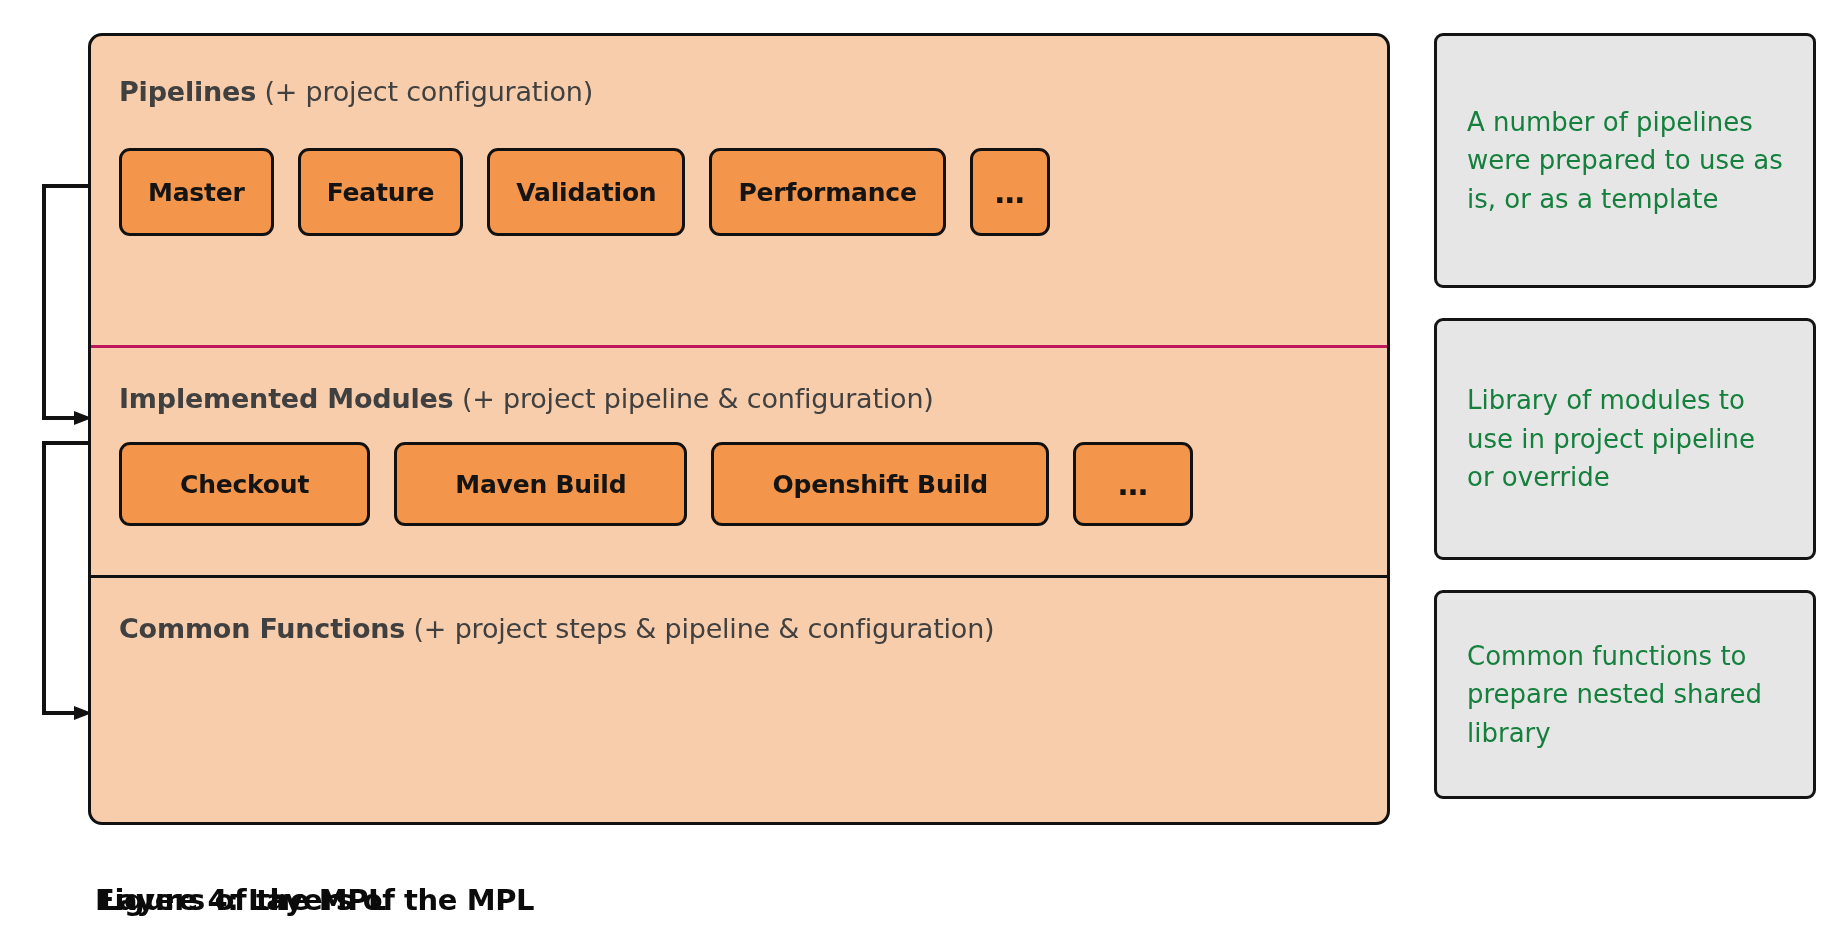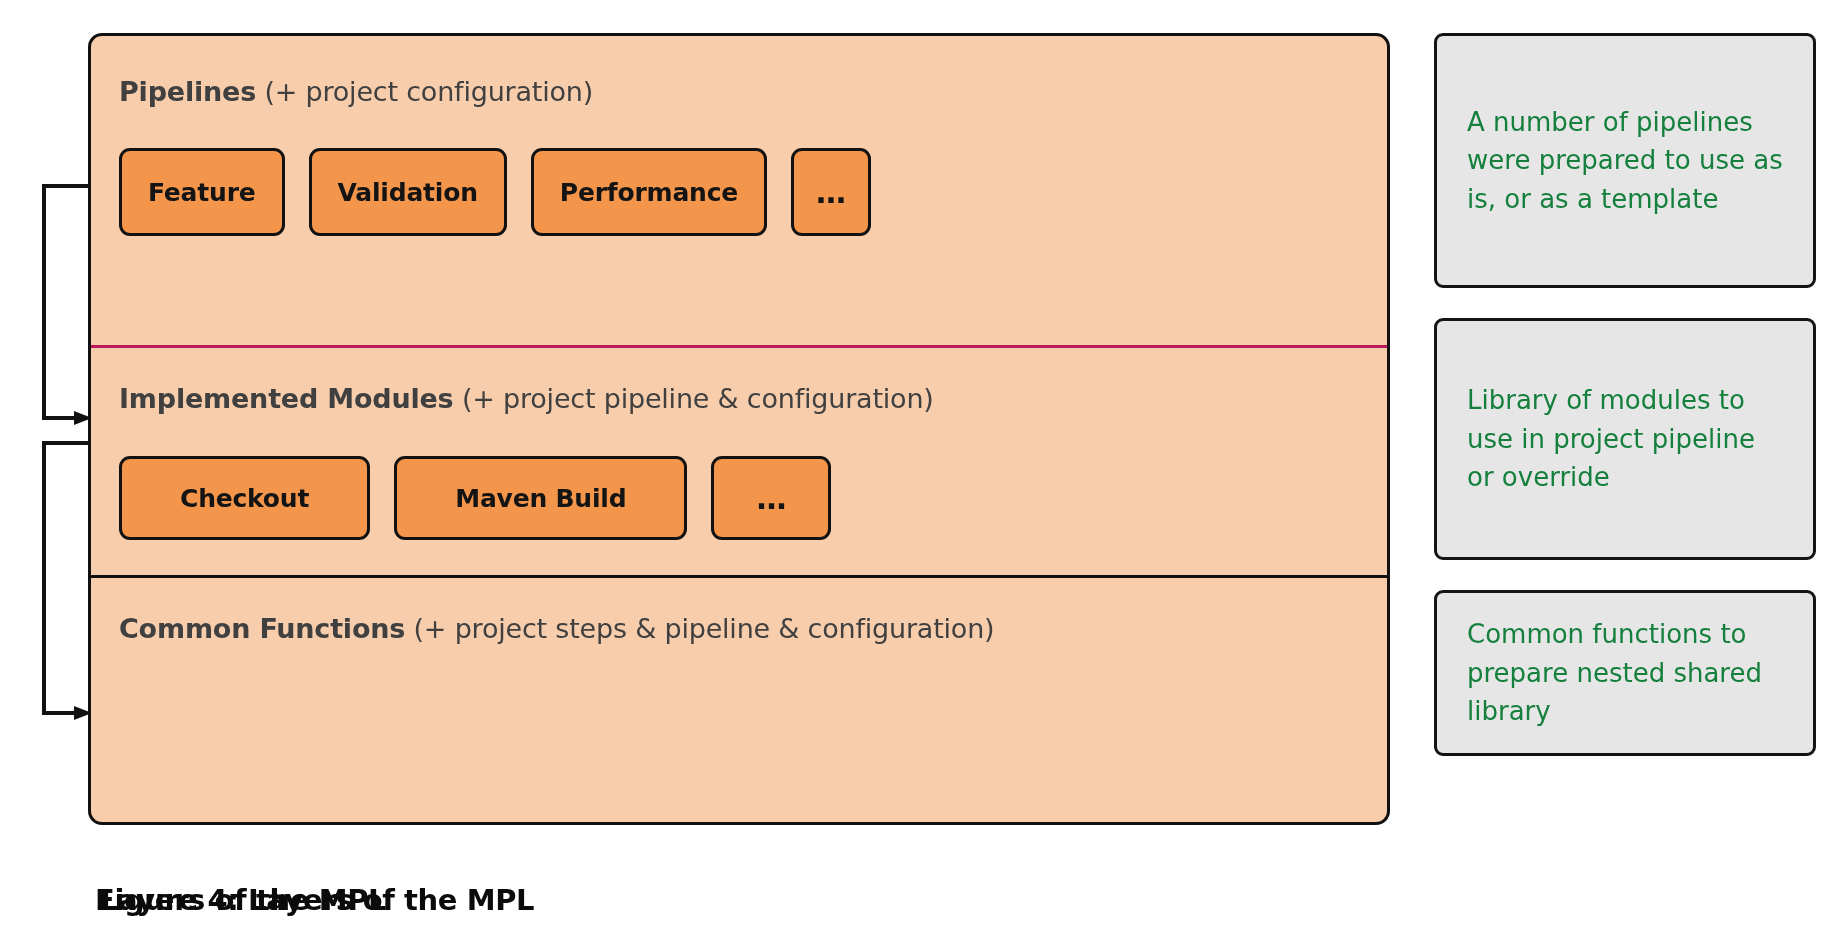--- a/index.html
+++ b/index.html
@@ -58,21 +58,21 @@
   }
 
   .chip-row {
     position: absolute;
     left: 28px;
     display: flex;
     align-items: stretch;
     gap: 24px;
   }
   #pipelines-chips { top: 112px; }
-  #modules-chips   { top: 108px; }
+  #modules-chips   { top: 94px; }
 
   .chip {
     box-sizing: border-box;
     background: #F3954A;
     border: 3px solid #111111;
     border-radius: 11px;
     height: 88px;
     display: flex;
     align-items: center;
     justify-content: center;
@@ -104,21 +104,21 @@
     box-sizing: border-box;
     background: #E6E6E6;
     border: 3px solid #141414;
     border-radius: 9px;
     padding: 22px 30px;
     display: flex;
     align-items: center;
   }
   #note-pipelines { top: 33px;  height: 255px; }
   #note-modules   { top: 318px; height: 242px; }
-  #note-common    { top: 590px; height: 166px; }
+  #note-common    { top: 590px; height: 209px; }
 
   .note-text {
     font-size: 26px;
     line-height: 1.48;
     color: #15803d;
   }
 
   
   #left-arrows {
     position: absolute;
@@ -158,34 +158,36 @@
   </g>
 </svg>
 
 <div id="main-stack">
 
   <div class="layer" id="layer-pipelines">
     <div class="layer-heading">
       <span class="bold">Pipelines</span><span class="light"> (+ project configuration)</span>
     </div>
     <div class="chip-row" id="pipelines-chips">
+      <div class="chip">Master</div>
       <div class="chip">Feature</div>
       <div class="chip">Validation</div>
       <div class="chip">Performance</div>
       <div class="chip ellipsis">…</div>
     </div>
   </div>
 
   <div class="layer" id="layer-modules">
     <div class="layer-heading">
       <span class="bold">Implemented Modules</span><span class="light"> (+ project pipeline &amp; configuration)</span>
     </div>
     <div class="chip-row" id="modules-chips">
       <div class="chip">Checkout</div>
       <div class="chip">Maven Build</div>
+      <div class="chip">Openshift Build</div>
       <div class="chip ellipsis">…</div>
     </div>
   </div>
 
   <div class="layer" id="layer-common">
     <div class="layer-heading">
       <span class="bold">Common Functions</span><span class="light"> (+ project steps &amp; pipeline &amp; configuration)</span>
     </div>
   </div>
 

